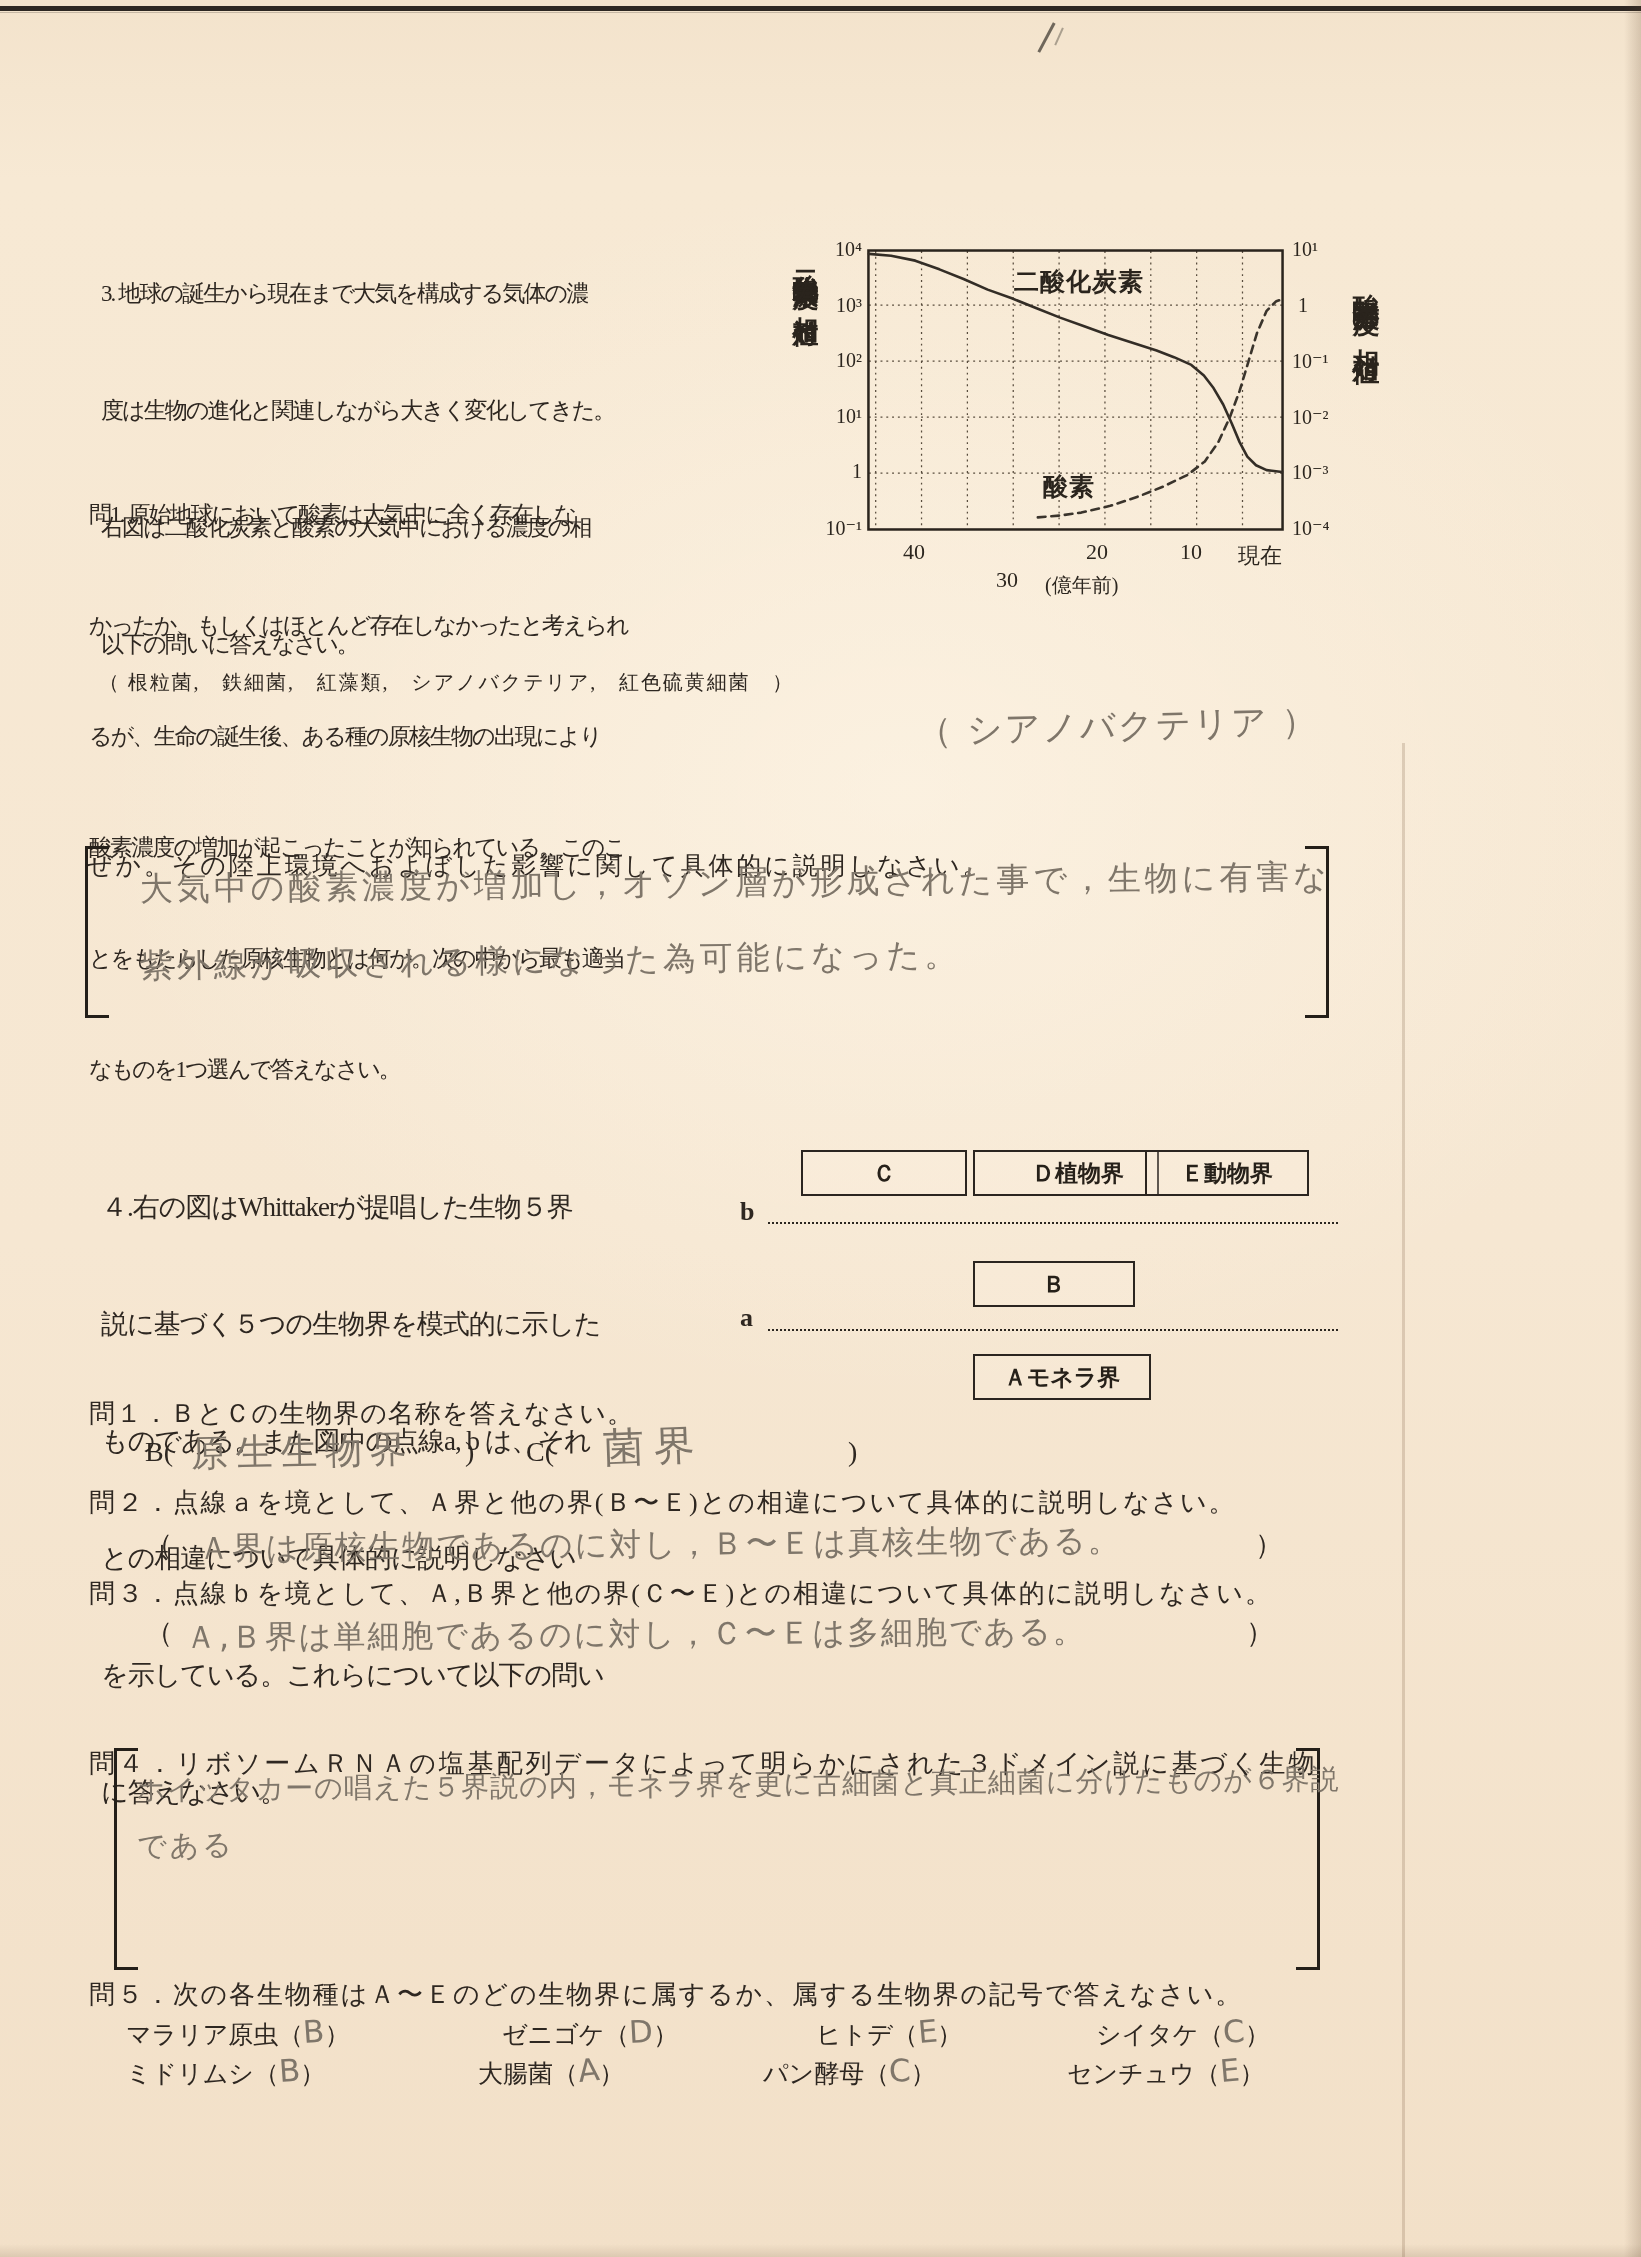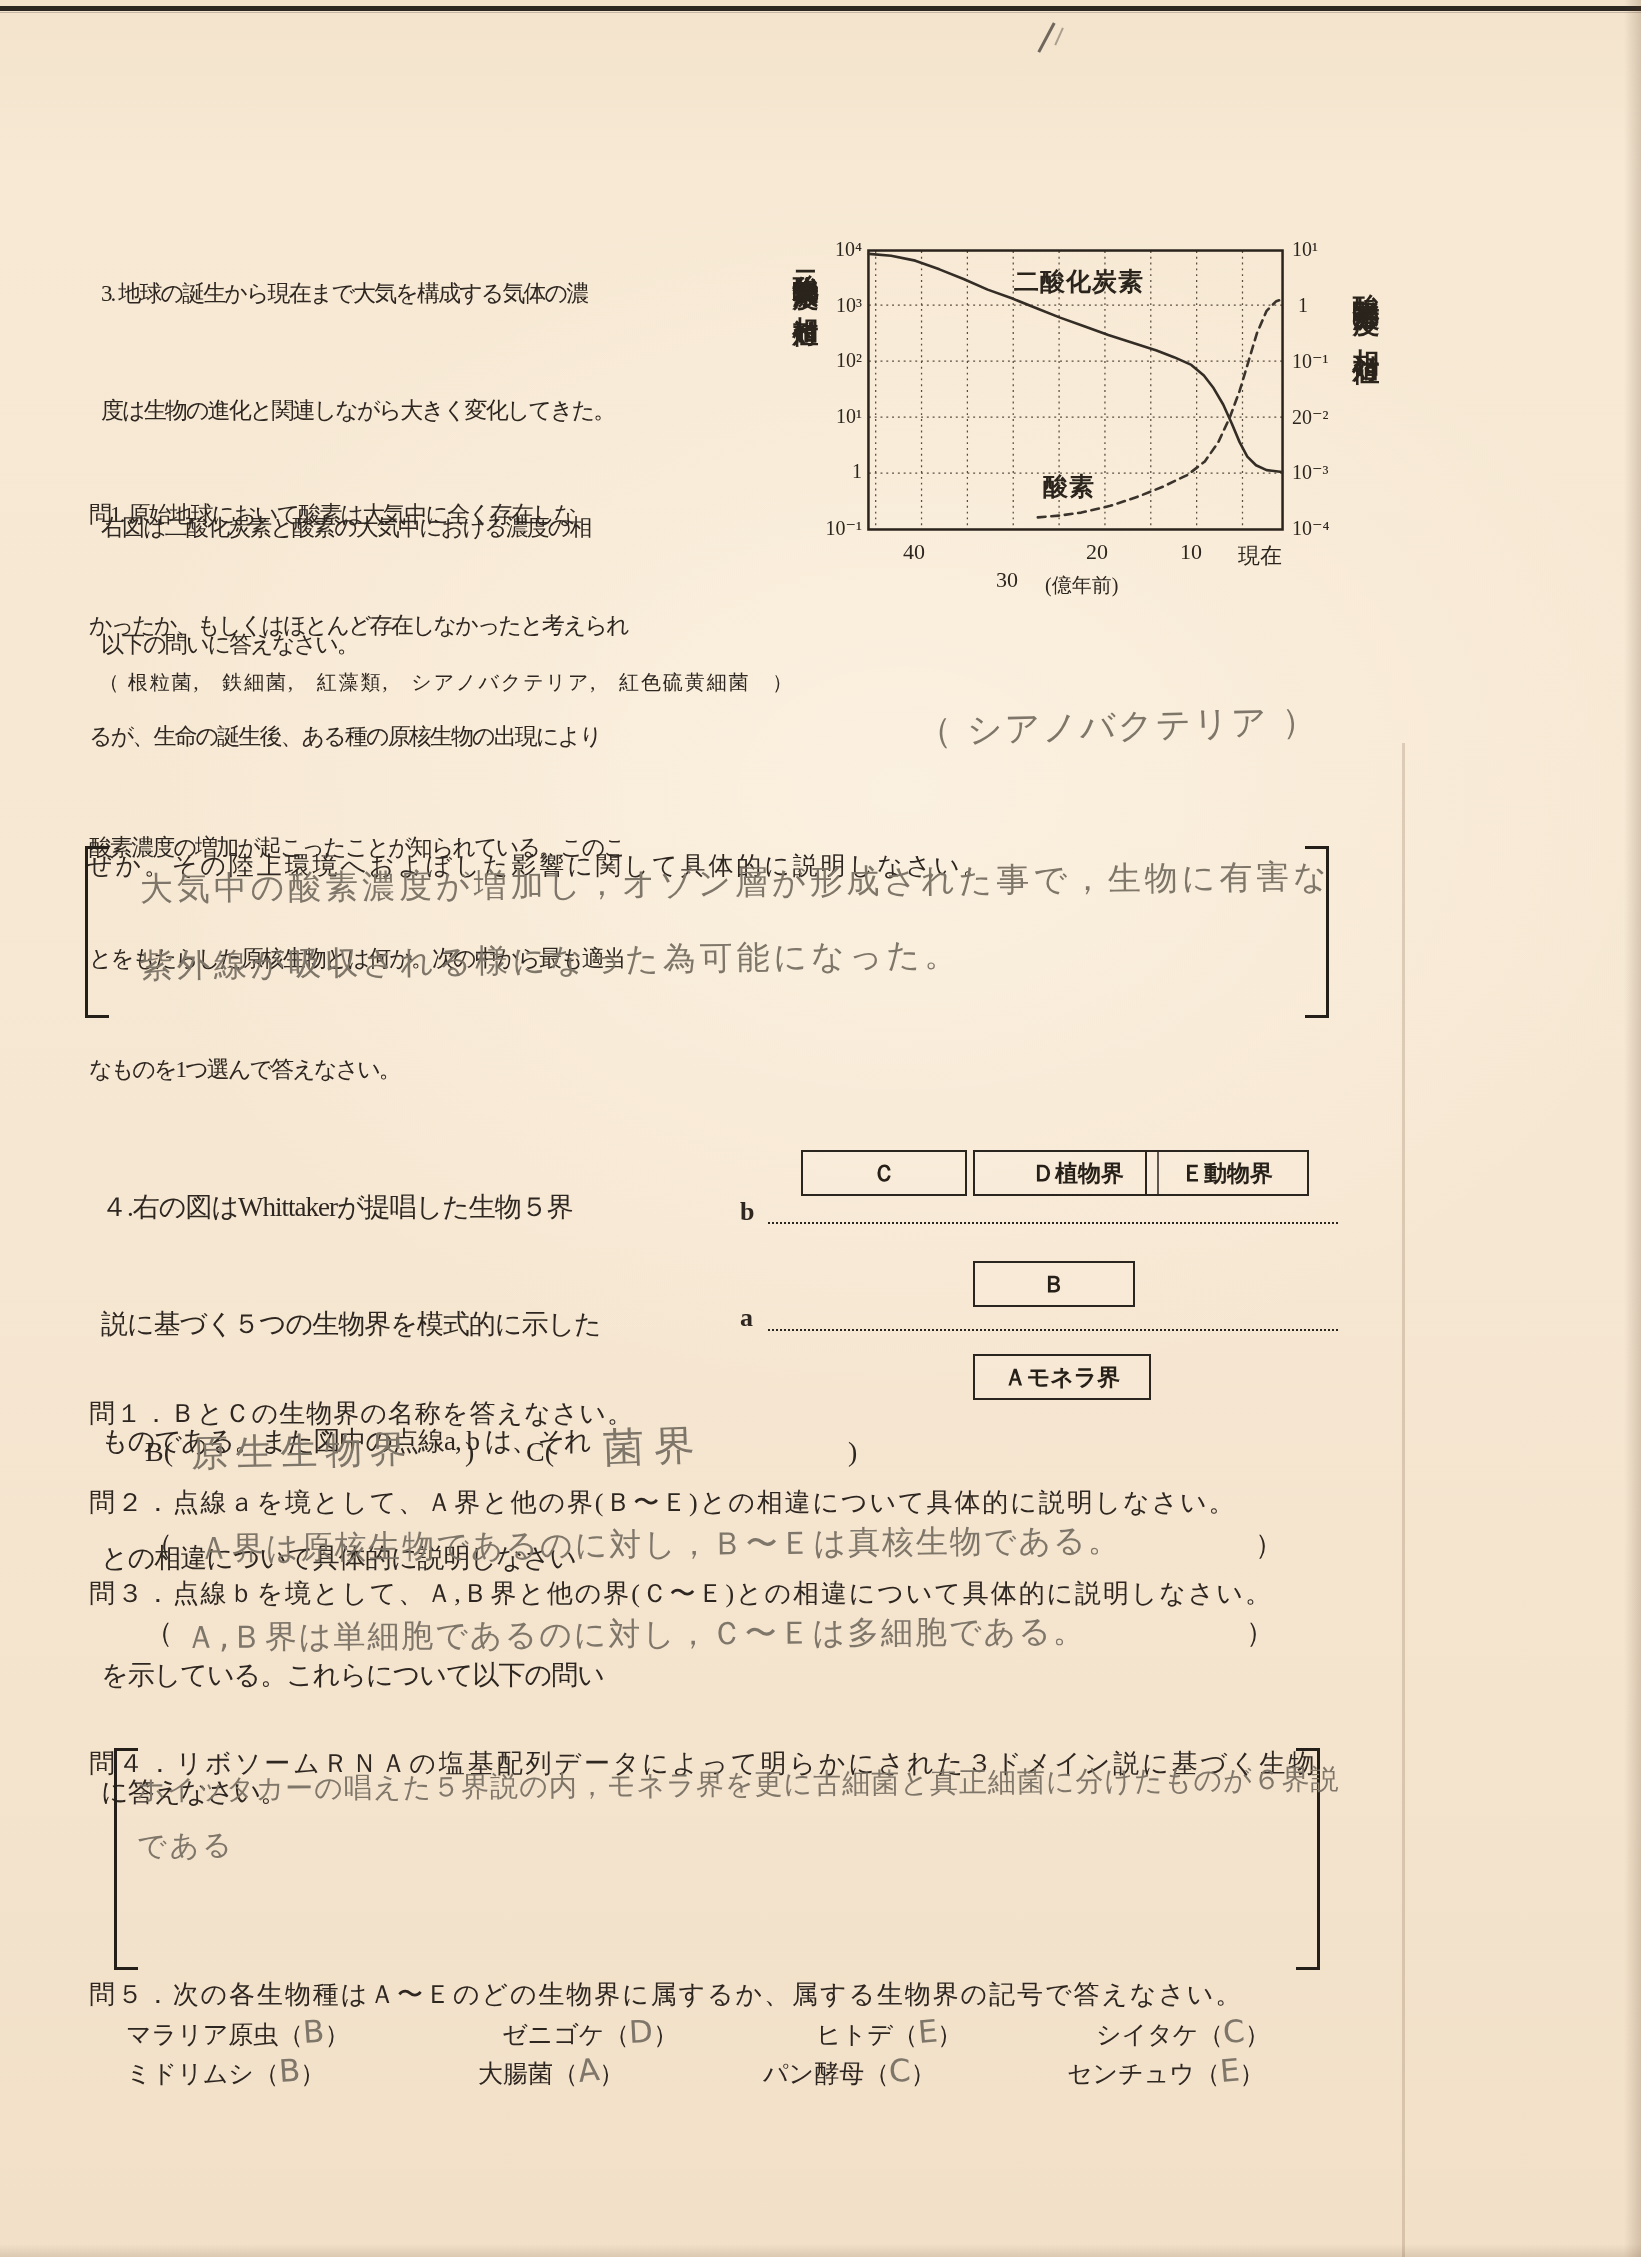--- a/index.html
+++ b/index.html
@@ -81,21 +81,21 @@
 <div class="abs tick tickR" style="left:809px;top:238px;width:53px;">10⁴</div>
 <div class="abs tick tickR" style="left:809px;top:294px;width:53px;">10³</div>
 <div class="abs tick tickR" style="left:809px;top:349px;width:53px;">10²</div>
 <div class="abs tick tickR" style="left:809px;top:405px;width:53px;">10¹</div>
 <div class="abs tick tickR" style="left:809px;top:460px;width:53px;">1</div>
 <div class="abs tick tickR" style="left:809px;top:516px;width:53px;">10⁻¹</div>
 
 <div class="abs tick" style="left:1292px;top:238px;">10¹</div>
 <div class="abs tick" style="left:1298px;top:294px;">1</div>
 <div class="abs tick" style="left:1292px;top:349px;">10⁻¹</div>
-<div class="abs tick" style="left:1292px;top:405px;">20⁻²</div>
+<div class="abs tick" style="left:1292px;top:405px;">10⁻²</div>
 <div class="abs tick" style="left:1292px;top:460px;">10⁻³</div>
 <div class="abs tick" style="left:1292px;top:516px;">10⁻⁴</div>
 
 <div class="abs tick" style="left:903px;top:539px;font-size:22px;">40</div>
 <div class="abs tick" style="left:996px;top:539px;font-size:22px;margin-top:28px;">30</div>
 <div class="abs tick" style="left:1086px;top:539px;font-size:22px;">20</div>
 <div class="abs tick" style="left:1180px;top:539px;font-size:22px;">10</div>
 <div class="abs tick" style="left:1238px;top:541px;font-size:22px;">現在</div>
 <div class="abs tick" style="left:1045px;top:572px;font-size:20px;">(億年前)</div>
 

